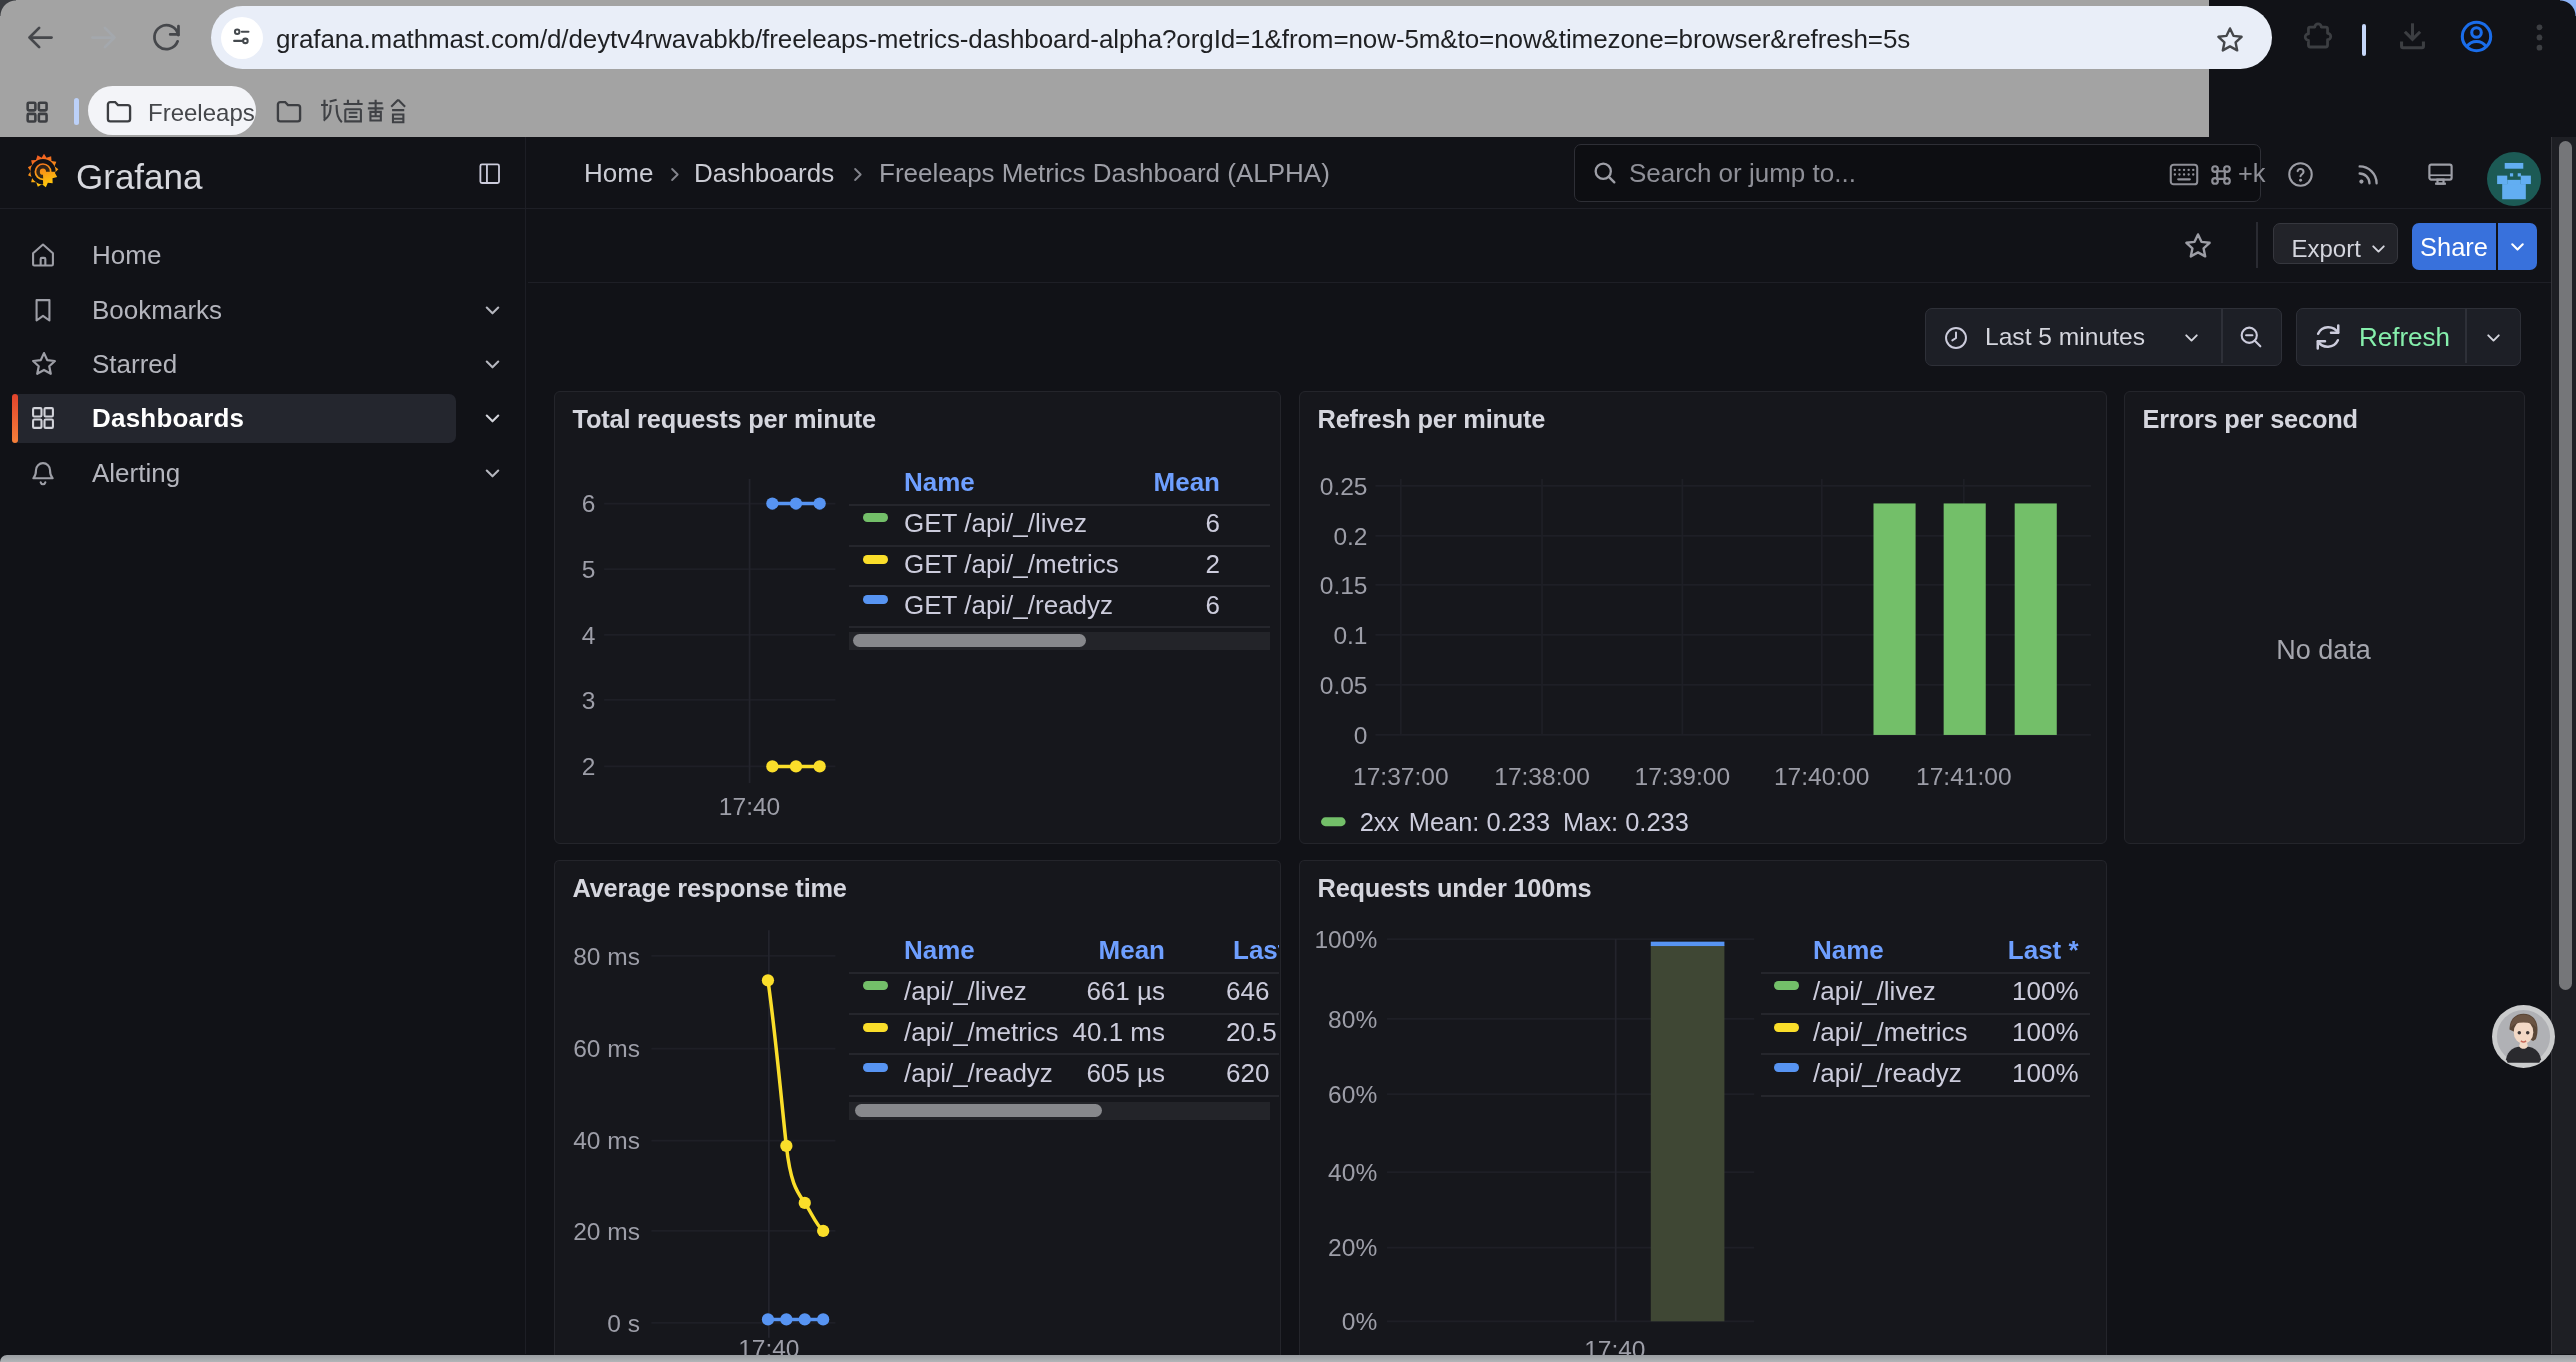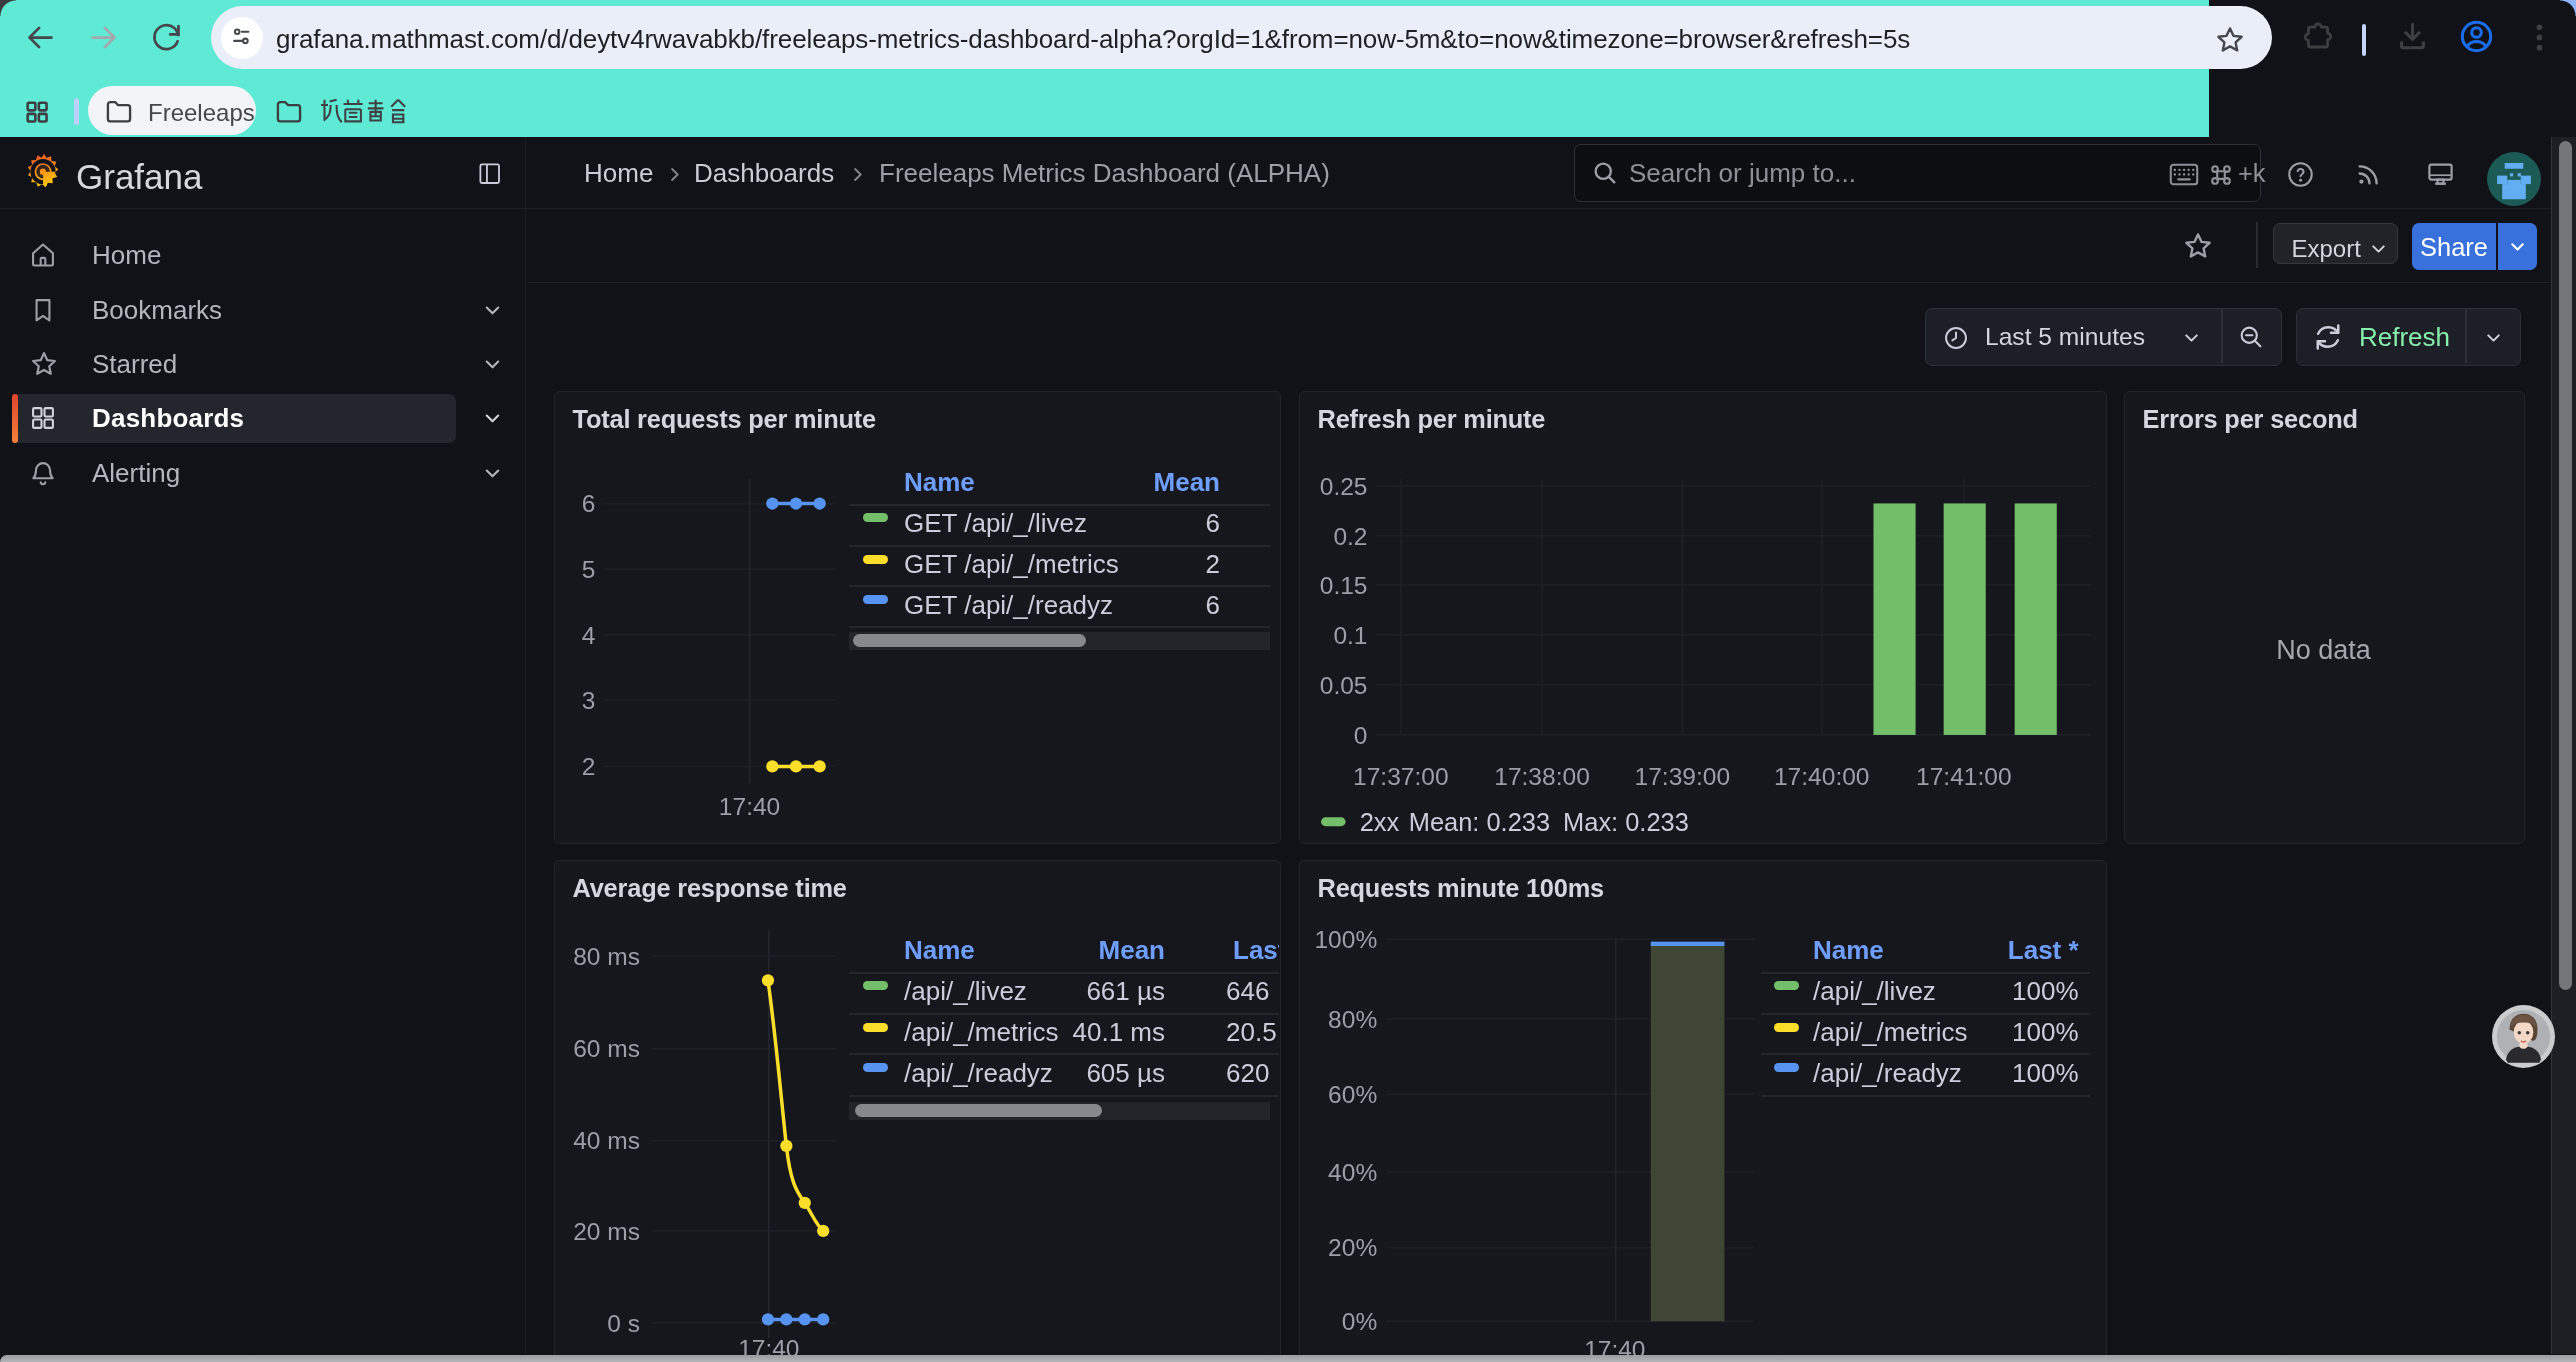--- a/index.html
+++ b/index.html
@@ -2,21 +2,21 @@
 <html style="font-size:14px"><head>
 <meta charset="utf-8">
 <style>
   * { margin:0; padding:0; box-sizing:border-box; }
   html,body { width:2576px; height:1363px; overflow:hidden; background:#111217; }
   body { font-family:"Liberation Sans", sans-serif; }
   #page { position:absolute; top:0; left:0; width:2576px; height:1363px; overflow:hidden; }
   .abs { position:absolute; }
 
   
-  #chrome { position:absolute; top:0; left:0; width:2209px; height:137px; background:#5eead4; }
+  #chrome { position:absolute; top:0; left:0; width:2209px; height:137px; background:#a3a3a3; }
   #urlpill { position:absolute; top:6.1px; left:211px; width:2061px; height:63px; border-radius:32px; background:#e9eef8; }
   #urlcircle { position:absolute; top:10.5px; left:9.6px; width:42px; height:42px; border-radius:21px; background:#ffffff; }
   #urltext { position:absolute; top:17.5px; left:65px; font-size:26px; color:#1f2023; letter-spacing:-0.1px; white-space:nowrap; }
   .cicon { position:absolute; }
 
   
   #app { position:absolute; top:137px; left:0; width:2576px; height:1217px; background:#111217; }
   #sidebar { position:absolute; top:0; left:0; width:526px; height:1217px; background:#111217; border-right:1.8px solid #1d1e25; }
   #appheader { position:absolute; top:0; left:0; width:2576px; height:72px; border-bottom:1.8px solid #1e1f26; }
   #actionrow { position:absolute; top:72px; left:528px; width:2048px; height:74px; border-bottom:1.8px solid #1e1f26; }
@@ -470,21 +470,21 @@
         <div class="abs" style="top:123px;left:202px;width:114px;text-align:right;color:#ccccdc;white-space:nowrap">605 µs</div>
         <div class="abs" style="top:123px;left:377px;color:#ccccdc">620</div>
         <div class="abs" style="top:160px;left:0;width:430px;height:1.8px;background:#25262c"></div>
         <div class="abs" style="top:167px;left:0;width:421px;height:17.5px;background:#232429">
           <div class="abs" style="top:1.8px;left:6.1px;width:247px;height:13px;border-radius:7px;background:#87888c"></div>
         </div>
       </div>
     </div>
 
     <div class="panel" style="top:723px;left:1299px;width:808px;height:509px;border-bottom:none;border-radius:5.3px 5.3px 0 0">
-      <div class="ptitle">Requests minute 100ms</div>
+      <div class="ptitle">Requests under 100ms</div>
       <svg class="abs" style="top:0;left:0" width="805" height="505" viewBox="0 0 918 576">
         <g font-size="28" fill="#9d9ea8" text-anchor="end">
           <text x="88" y="99">100%</text>
             <text x="88" y="190">80%</text>
             <text x="88" y="276">60%</text>
             <text x="88" y="365">40%</text>
             <text x="88" y="451">20%</text>
             <text x="88" y="535">0%</text>
         </g>
         <g stroke="#1e1f26" stroke-width="2">

